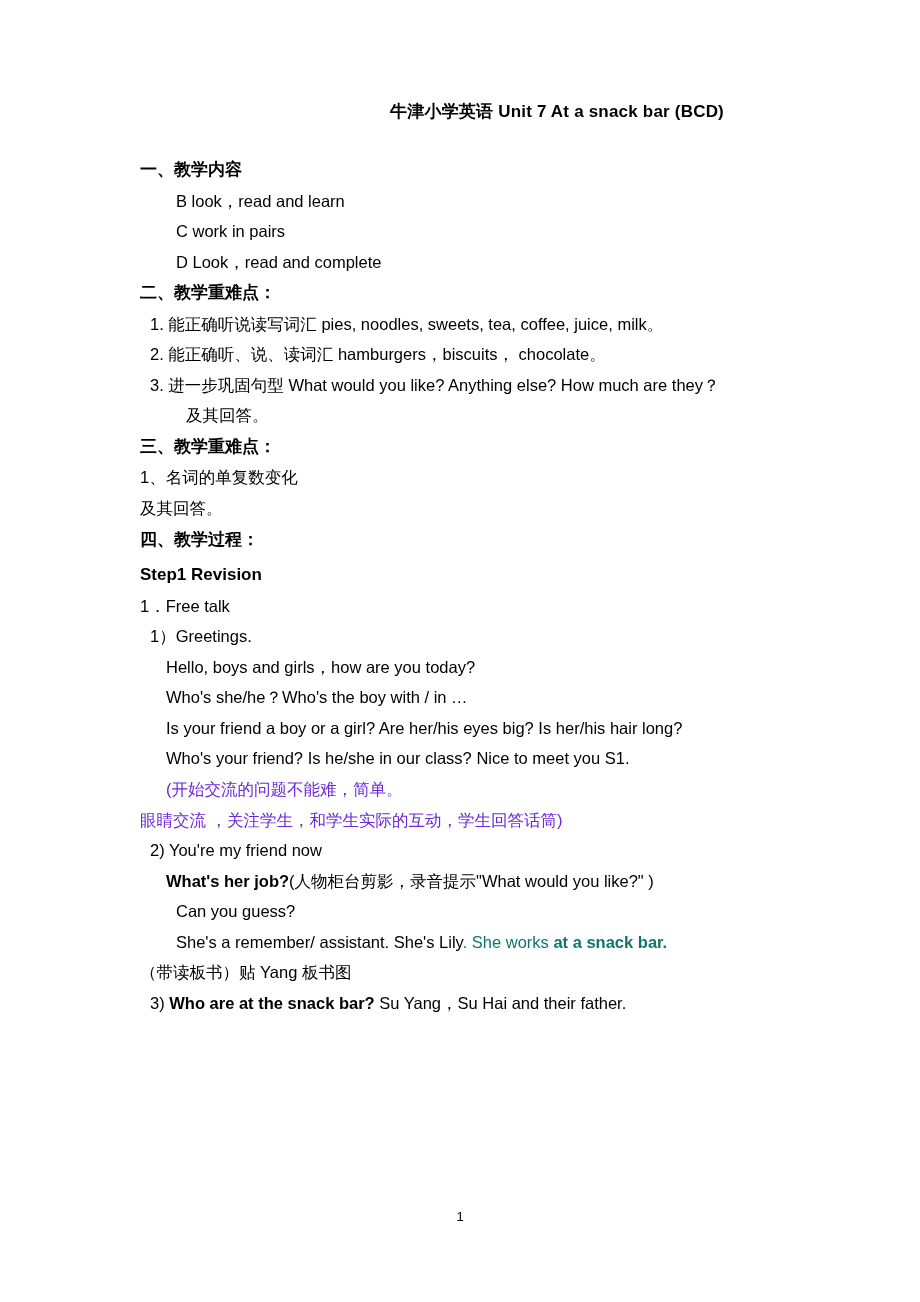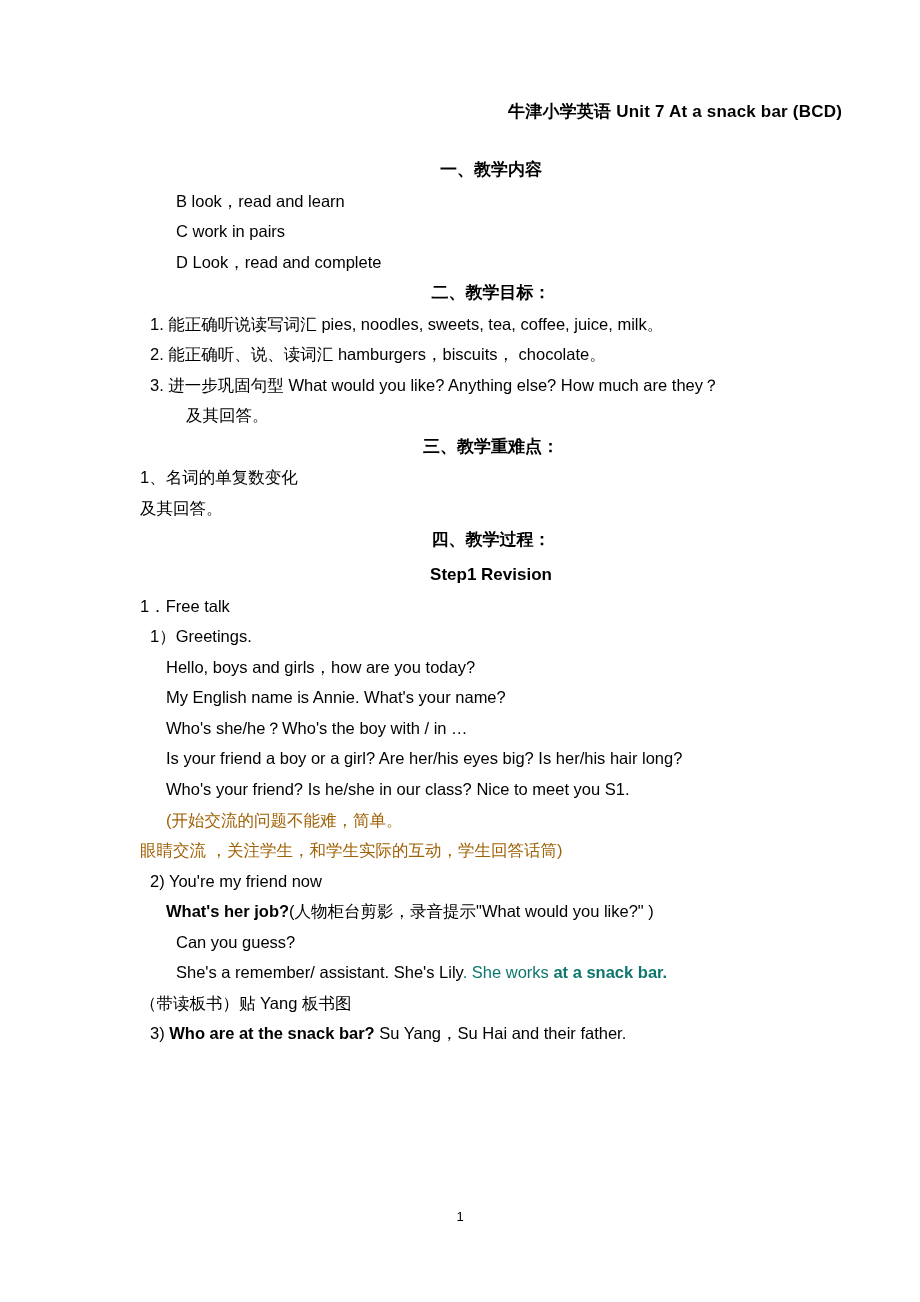--- a/index.html
+++ b/index.html
@@ -15,44 +15,43 @@
     position: relative;
   }
   .page {
     position: relative;
     width: 920px;
     height: 1302px;
     box-sizing: border-box;
     padding: 100px 78px 0 140px;
   }
   .doc-title {
-    text-align: right;
+    text-align: center;
     font-weight: bold;
     font-size: 17px;
     margin: 0 0 34px 0;
     padding-left: 132px;
     letter-spacing: 0.2px;
   }
   .sec-head {
     font-weight: bold;
     font-size: 17px;
     margin: 0 0 6px 0;
     line-height: 1.5;
-    text-align: center;
   }
   .line {
     font-size: 16.5px;
     line-height: 1.55;
     margin: 0 0 5px 0;
   }
   .indent1 { padding-left: 36px; }
   .indent3 { padding-left: 26px; }
   .indent4 { padding-left: 46px; }
   .indent5 { padding-left: 10px; }
-  .blue { color: #a16207; }
+  .blue { color: #6d28d9; }
   .red { color: #0f766e; }
   .b { font-weight: bold; }
   .sec-head.tight { margin-top: 10px; }
   .page-number {
     position: absolute;
     bottom: 78px;
     left: 0;
     width: 920px;
     text-align: center;
     font-size: 13px;
@@ -64,38 +63,37 @@
 
 <div class="page">
 
   <div class="doc-title">牛津小学英语 Unit 7 At a snack bar   (BCD)</div>
 
   <div class="sec-head">一、教学内容</div>
   <div class="line indent1">B look，read and learn</div>
   <div class="line indent1">C work in pairs</div>
   <div class="line indent1">D Look，read and complete</div>
 
-  <div class="sec-head">二、教学目标：</div>
+  <div class="sec-head">二、教学重难点：</div>
   <div class="line indent5">1. 能正确听说读写词汇 pies, noodles, sweets, tea, coffee, juice, milk。</div>
   <div class="line indent5">2. 能正确听、说、读词汇 hamburgers，biscuits， chocolate。</div>
   <div class="line indent5">3. 进一步巩固句型 What would you like? Anything else? How much are they？</div>
   <div class="line indent4">及其回答。</div>
 
   <div class="sec-head">三、教学重难点：</div>
   <div class="line">1、名词的单复数变化</div>
   <div class="line">及其回答。</div>
 
   <div class="sec-head">四、教学过程：</div>
 
   <div class="sec-head tight">Step1 Revision</div>
 
   <div class="line">1．Free talk</div>
   <div class="line indent5">1）Greetings.</div>
   <div class="line indent3">Hello, boys and girls，how are you today?</div>
-  <div class="line indent3">My English name is Annie. What's your name?</div>
   <div class="line indent3">Who's she/he？Who's the boy with / in …</div>
   <div class="line indent3">Is your friend a boy or a girl? Are her/his eyes big? Is her/his hair long?</div>
   <div class="line indent3">Who's your friend? Is he/she in our class? Nice to meet you S1.</div>
 
   <div class="line indent3 blue">(开始交流的问题不能难，简单。</div>
   <div class="line blue">眼睛交流 ，关注学生，和学生实际的互动，学生回答话筒)</div>
 
   <div class="line indent5">2) You're my friend now</div>
 
   <div class="line indent3">

